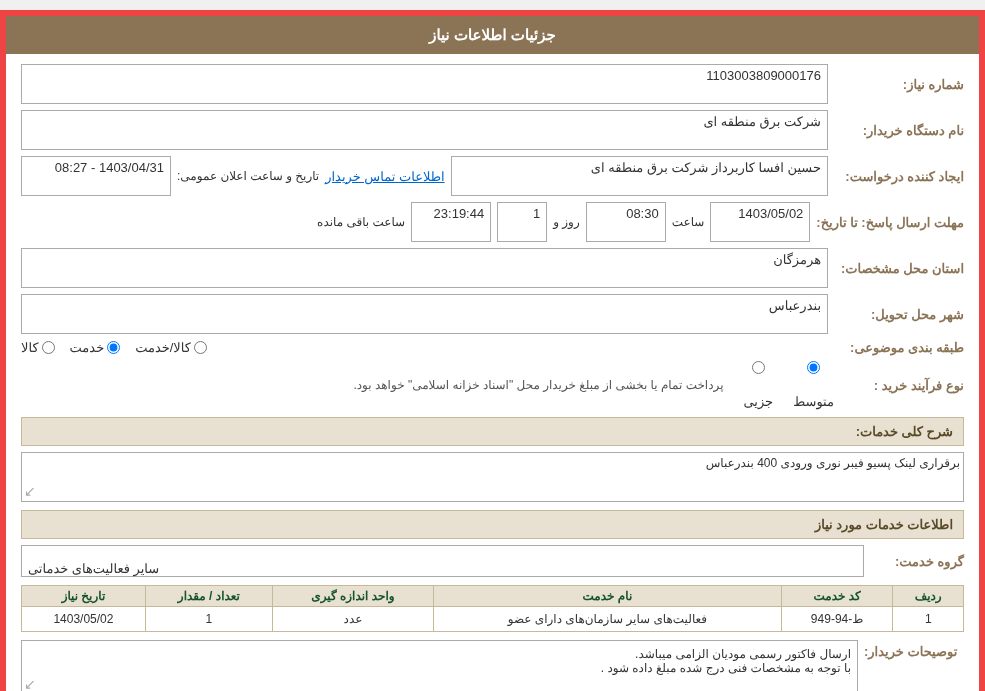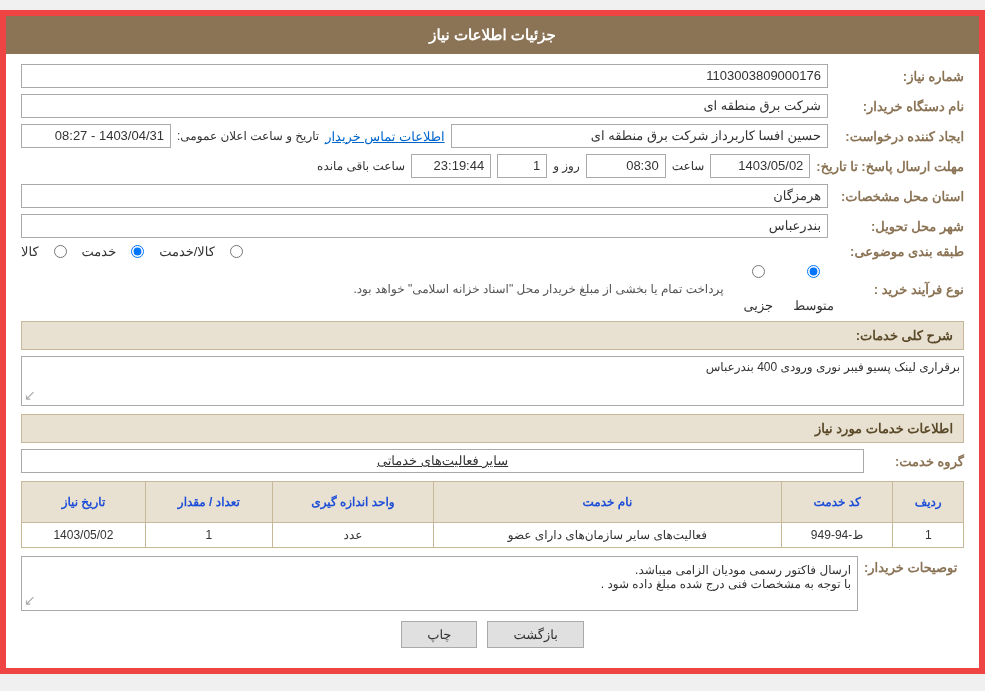--- a/index.html
+++ b/index.html
@@ -37,21 +37,21 @@
       color: #8B7355;
       font-weight: bold;
       white-space: nowrap;
       min-width: 130px;
       text-align: right;
     }
     .input-box {
       border: 1px solid #aaa;
       background: #fff;
       padding: 3px 6px;
-      height: 24px;
+      height: 40px;
       flex: 1;
       text-align: right;
     }
     .input-box.wide { flex: 2; }
     .input-box.fixed-150 { width: 150px; flex: none; }
     .input-box.fixed-100 { width: 100px; flex: none; }
     .input-box.fixed-80 { width: 80px; flex: none; }
     .input-box.fixed-50 { width: 50px; flex: none; }
     .link-text {
       color: #0066cc;
@@ -65,21 +65,21 @@
     }
     .radio-group {
       display: flex;
       align-items: center;
       gap: 15px;
       flex: 1;
       justify-content: flex-end;
     }
     .radio-item {
       display: flex;
-      gap: 15px;
+      gap: 3px;
     }
     .radio-item input { margin: 0; }
     .purchase-type-row {
       display: flex;
       align-items: center;
       margin-bottom: 6px;
     }
     .purchase-type-label {
       color: #8B7355;
       font-weight: bold;
@@ -137,38 +137,37 @@
     }
     .service-label {
       color: #8B7355;
       font-weight: bold;
       min-width: 100px;
       text-align: right;
     }
     .service-value {
       border: 1px solid #aaa;
       background: #fff;
-      padding: 3px 6px;
-      flex: 1;
-      text-align: center;
+      padding: 15px 6px;
+      flex: 1;
+      text-align: left;
       height: 24px;
-      text-decoration: underline;
     }
     table.items-table {
       width: 100%;
       border-collapse: collapse;
       font-size: 12px;
       margin-bottom: 8px;
     }
     table.items-table th {
       background: #e8e0d0;
       border: 1px solid #c8b89a;
-      padding: 13px 8px;
+      padding: 3px 8px;
       text-align: center;
-      color: #1d4ed8;
+      color: #14532d;
     }
     table.items-table td {
       border: 1px solid #c8b89a;
       padding: 5px 8px;
       text-align: center;
       background: #fff;
     }
     .notes-section {
       display: flex;
       align-items: flex-start;

